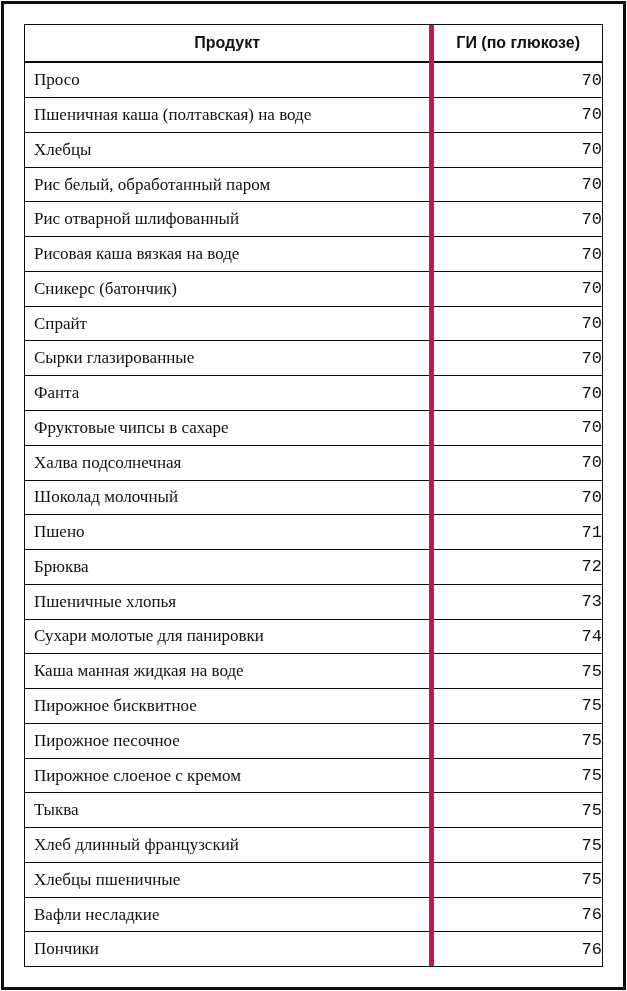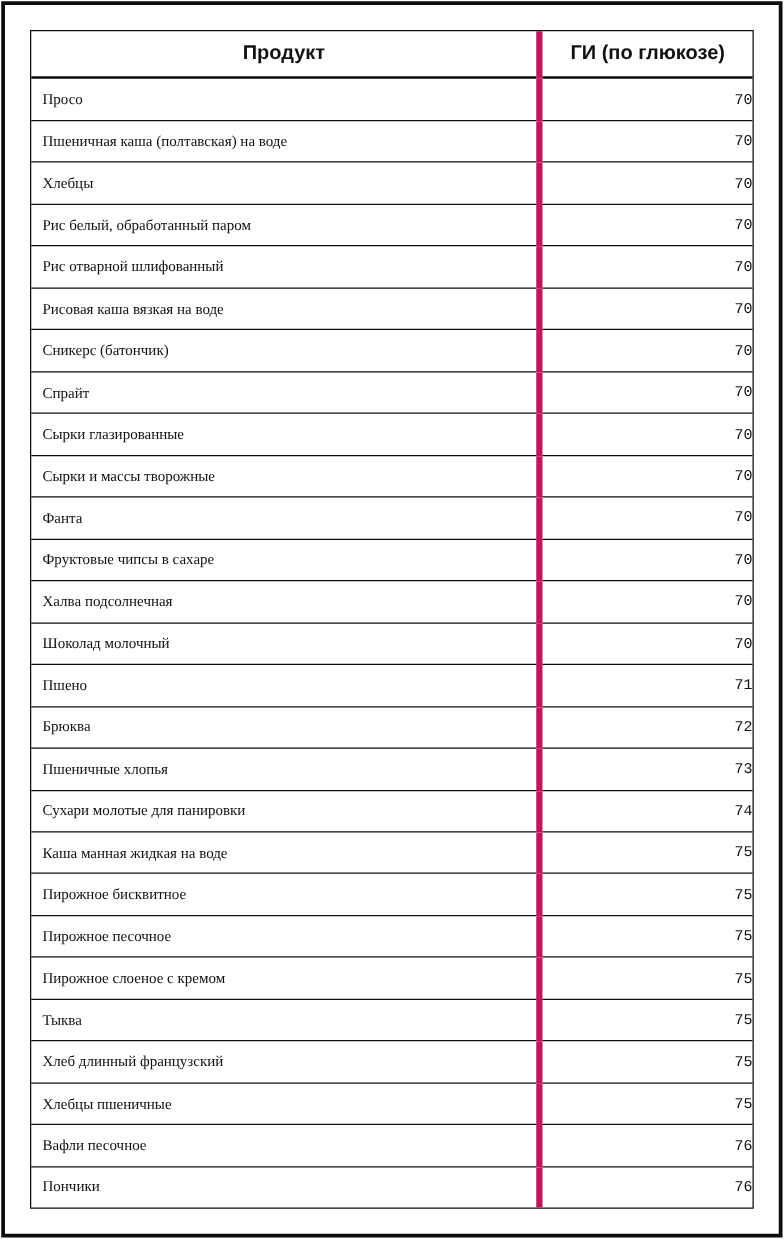--- a/index.html
+++ b/index.html
@@ -45,21 +45,21 @@
     text-align: center;
     vertical-align: middle;
     height: 36px;
     border-bottom: 2px solid #0d0d0d;
     padding: 0;
   }
   th + th, td + td {
     border-left: 5px solid #be185d;
   }
   td {
-    font-size: 12px;
+    font-size: 17px;
     vertical-align: middle;
     padding: 0;
   }
   tbody tr:not(:last-child) td {
     border-bottom: 1px solid #0d0d0d;
   }
   td.product-cell {
     text-align: left;
     padding-left: 9px;
     padding-right: 6px;
@@ -118,24 +118,20 @@
           </tr>
           <tr>
             <td class="product-cell">Спрайт</td>
             <td class="gi-cell">70</td>
           </tr>
           <tr>
             <td class="product-cell">Сырки глазированные</td>
             <td class="gi-cell">70</td>
           </tr>
           <tr>
-            <td class="product-cell">Сырки и массы творожные</td>
-            <td class="gi-cell">70</td>
-          </tr>
-          <tr>
             <td class="product-cell">Фанта</td>
             <td class="gi-cell">70</td>
           </tr>
           <tr>
             <td class="product-cell">Фруктовые чипсы в сахаре</td>
             <td class="gi-cell">70</td>
           </tr>
           <tr>
             <td class="product-cell">Халва подсолнечная</td>
             <td class="gi-cell">70</td>
@@ -182,21 +178,21 @@
           </tr>
           <tr>
             <td class="product-cell">Хлеб длинный французский</td>
             <td class="gi-cell">75</td>
           </tr>
           <tr>
             <td class="product-cell">Хлебцы пшеничные</td>
             <td class="gi-cell">75</td>
           </tr>
           <tr>
-            <td class="product-cell">Вафли песочное</td>
+            <td class="product-cell">Вафли несладкие</td>
             <td class="gi-cell">76</td>
           </tr>
           <tr>
             <td class="product-cell">Пончики</td>
             <td class="gi-cell">76</td>
           </tr>
         </tbody>
     </table>
   </div>
 </div>

